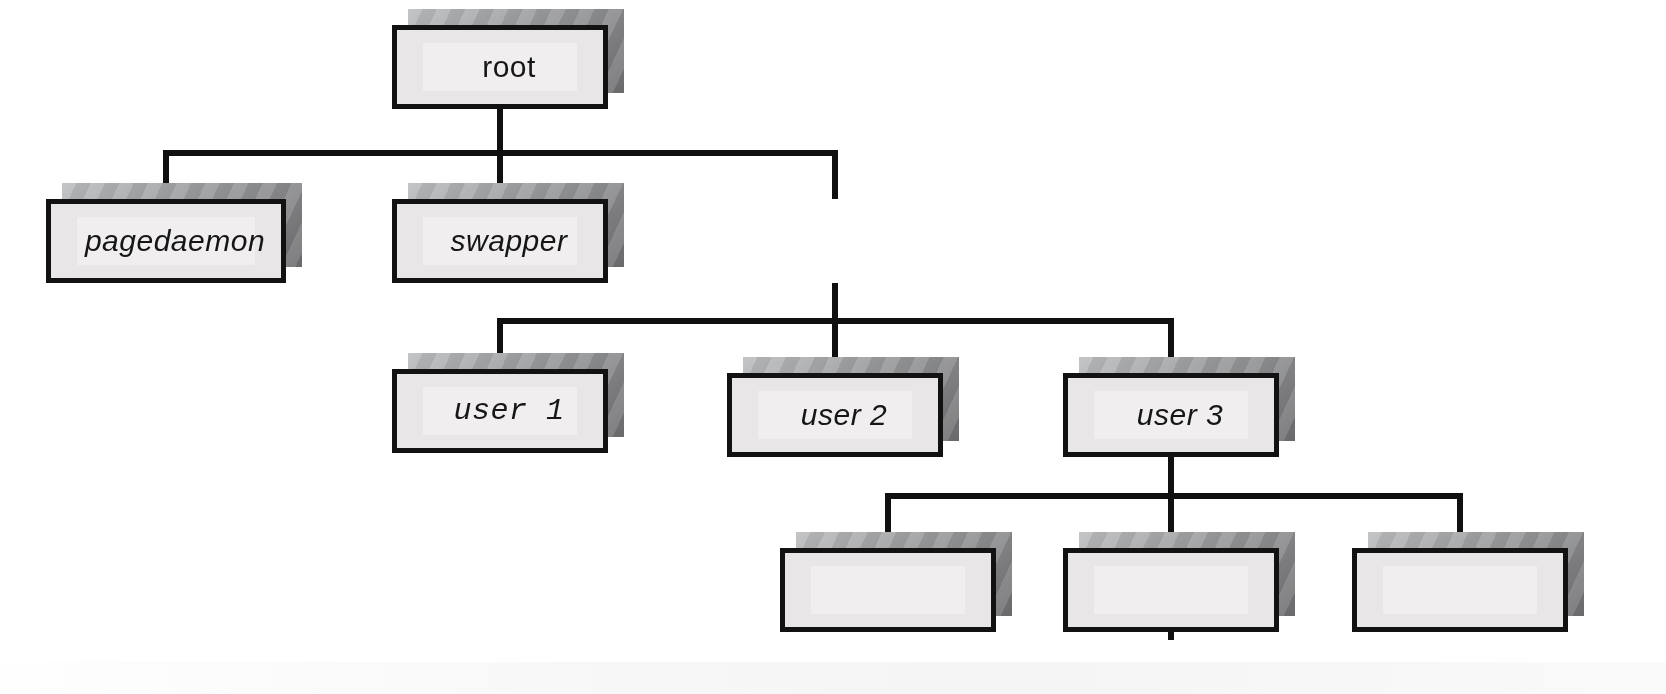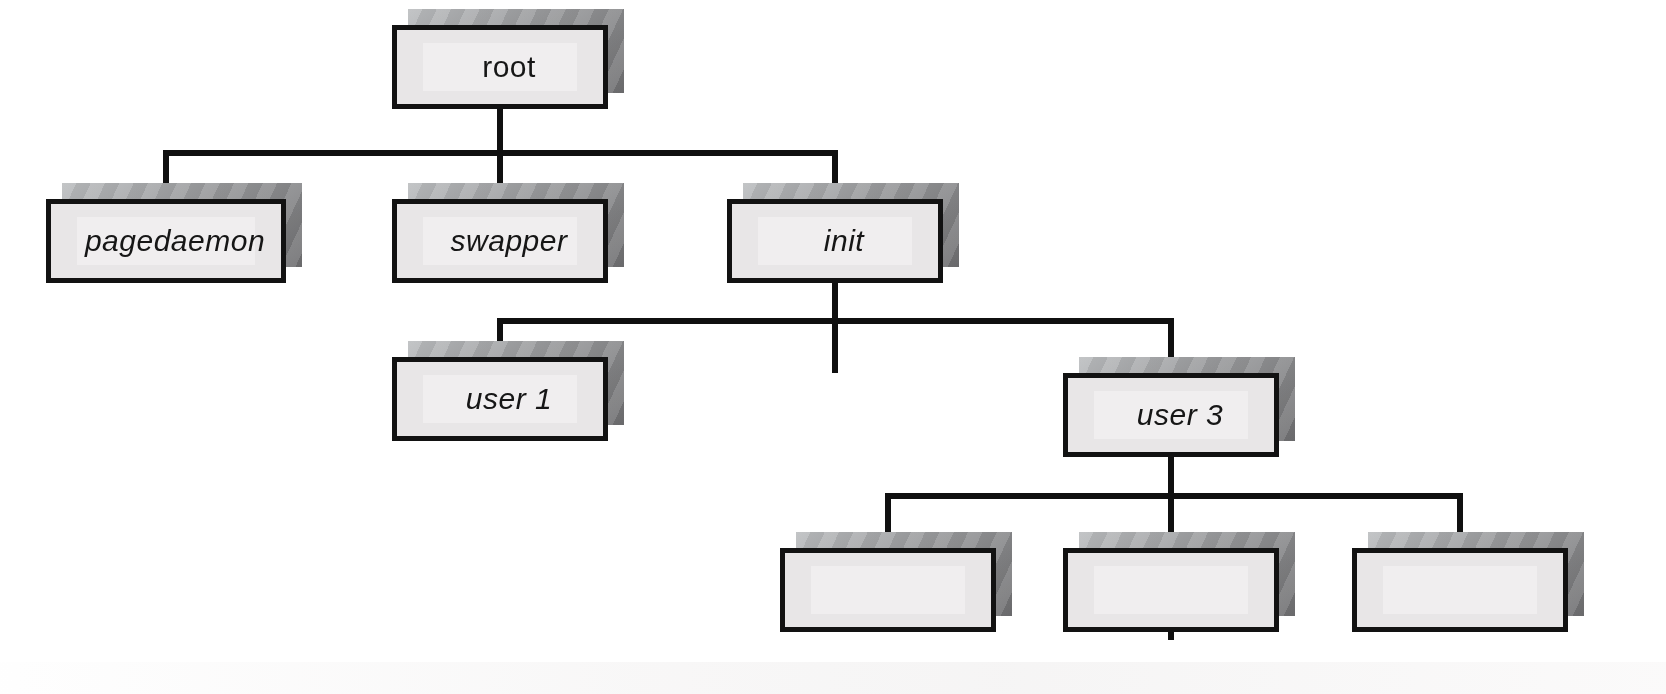--- a/index.html
+++ b/index.html
@@ -73,21 +73,21 @@
     color: var(--text, #161616);
     white-space: nowrap;
   }
   .n-root .label { font-style: normal; }
 
   
   .n-root       { left: 392px;  top: 25px;  }
   .n-pagedaemon { left: 46px;   top: 199px; }
   .n-swapper    { left: 392px;  top: 199px; }
   .n-init       { left: 727px;  top: 199px; }
-  .n-user1      { left: 392px;  top: 357px; }
+  .n-user1      { left: 392px;  top: 369px; font-family: Liberation Mono, monospace; }
   .n-user2      { left: 727px;  top: 373px; }
   .n-user3      { left: 1063px; top: 373px; border-radius: 9px; }
   .n-child1     { left: 780px;  top: 548px; }
   .n-child2     { left: 1063px; top: 548px; }
   .n-child3     { left: 1352px; top: 548px; }
 
   
   .edge {
     position: absolute;
     background: var(--connector, #101010);
@@ -138,34 +138,34 @@
     </div>
   </div>
 
   <div class="node wide n-pagedaemon">
     <div class="shadow"></div>
     <div class="face">
       <span class="label">pagedaemon</span>
     </div>
   </div>
 
-  <div class="node n-init">
-    <div class="shadow"></div>
-    <div class="face">
-      <span class="label">init</span>
-    </div>
-  </div>
 
   <div class="node n-user1">
     <div class="shadow"></div>
     <div class="face">
       <span class="label">user 1</span>
     </div>
   </div>
 
+  <div class="node n-user2">
+    <div class="shadow"></div>
+    <div class="face">
+      <span class="label">user 2</span>
+    </div>
+  </div>
 
   <div class="node n-user3">
     <div class="shadow"></div>
     <div class="face">
       <span class="label">user 3</span>
     </div>
   </div>
 
   <div class="node n-child1">
     <div class="shadow"></div>

